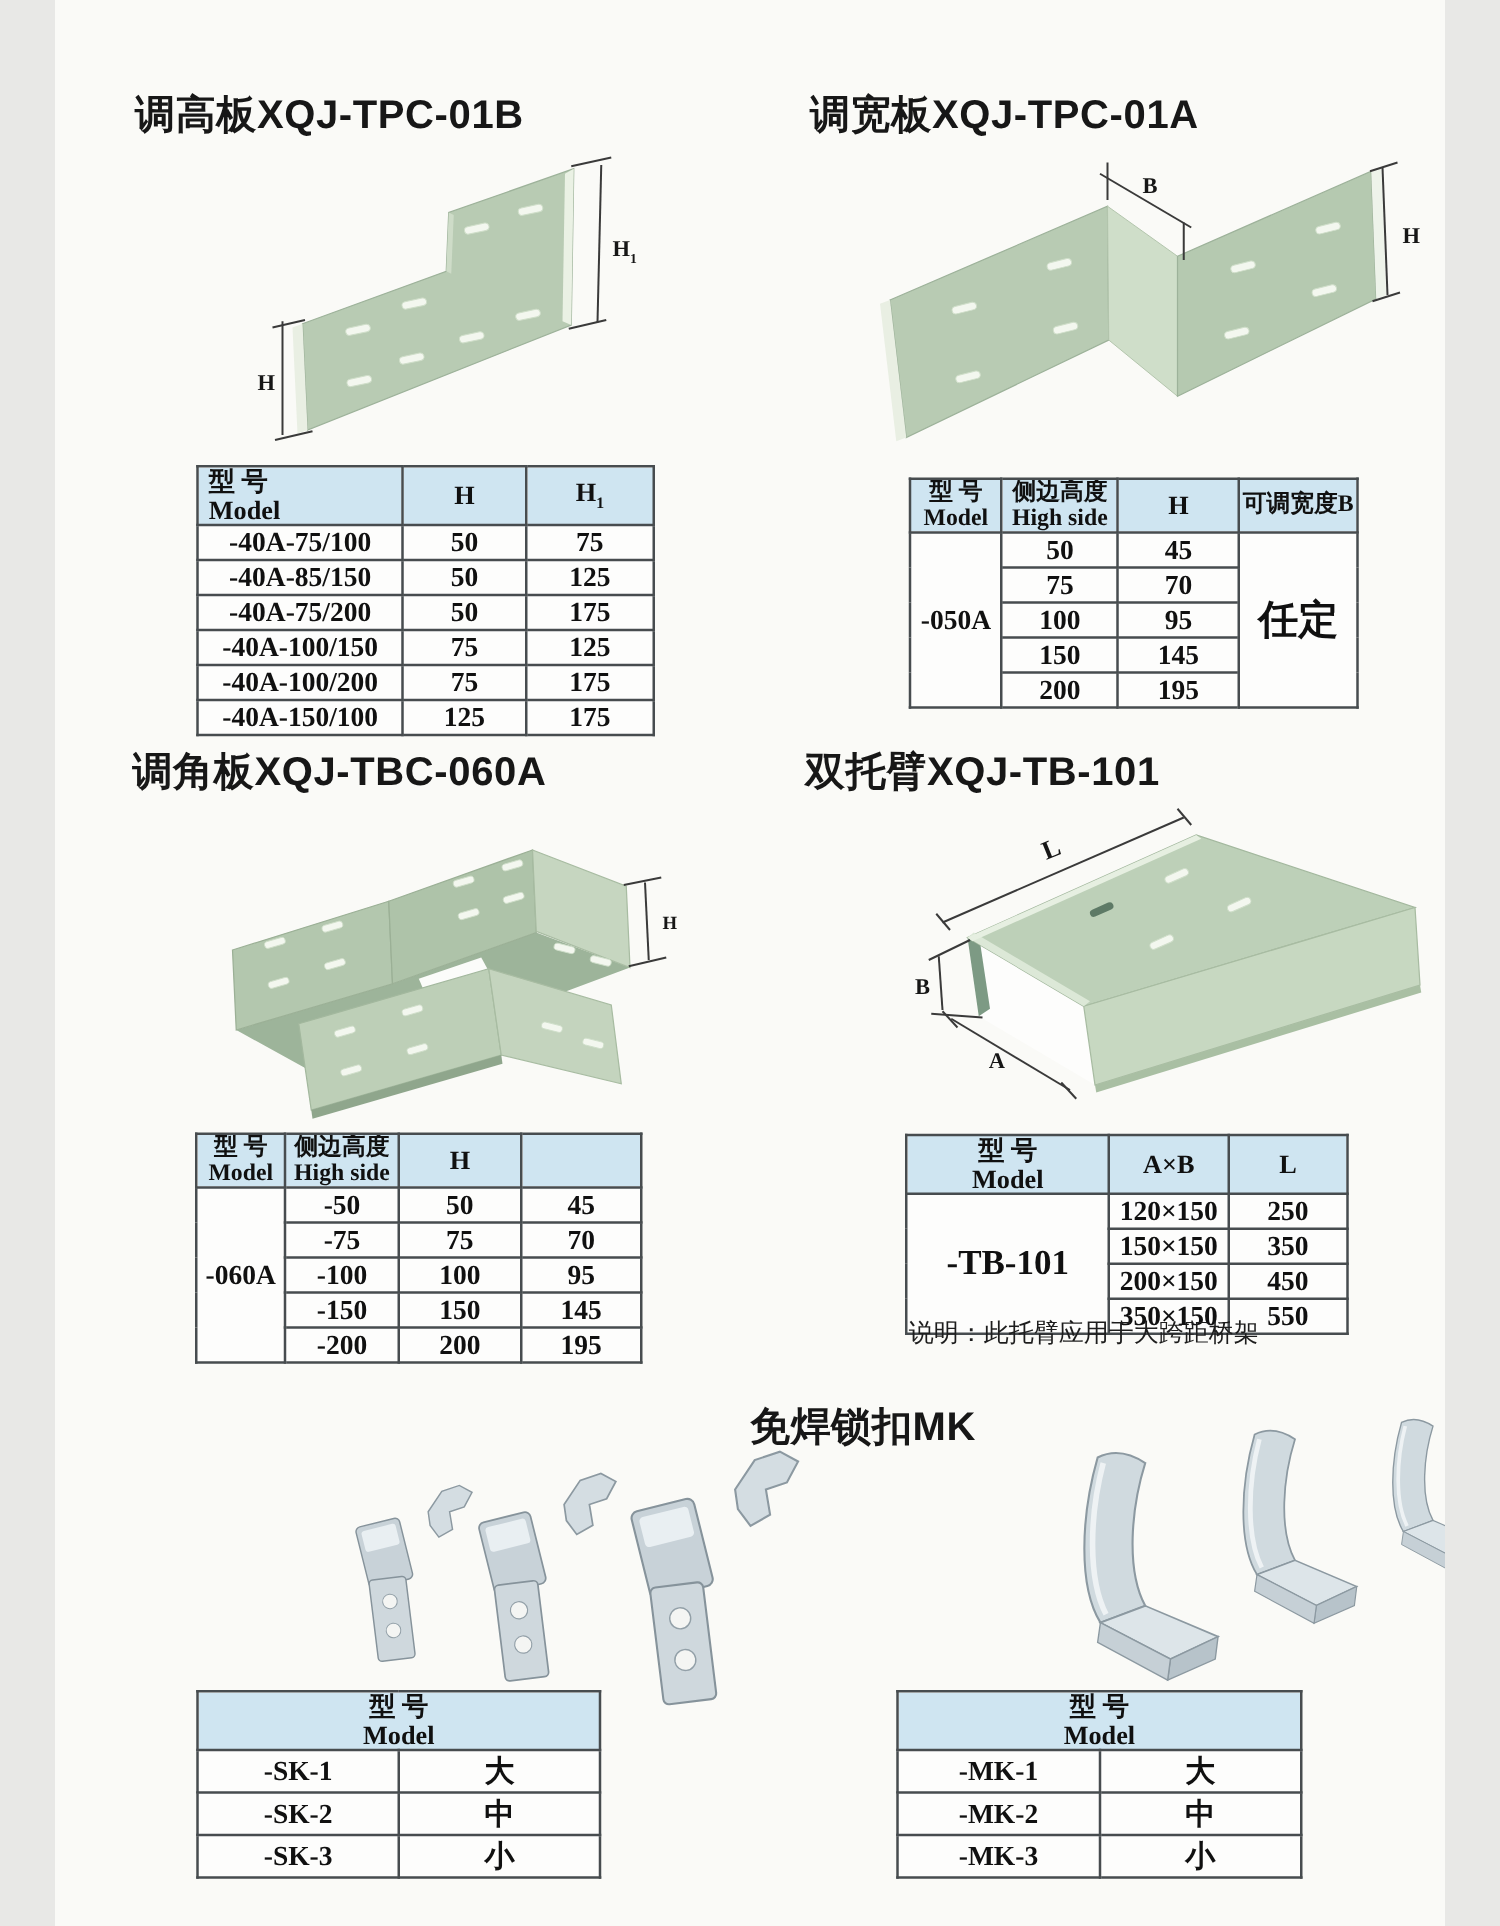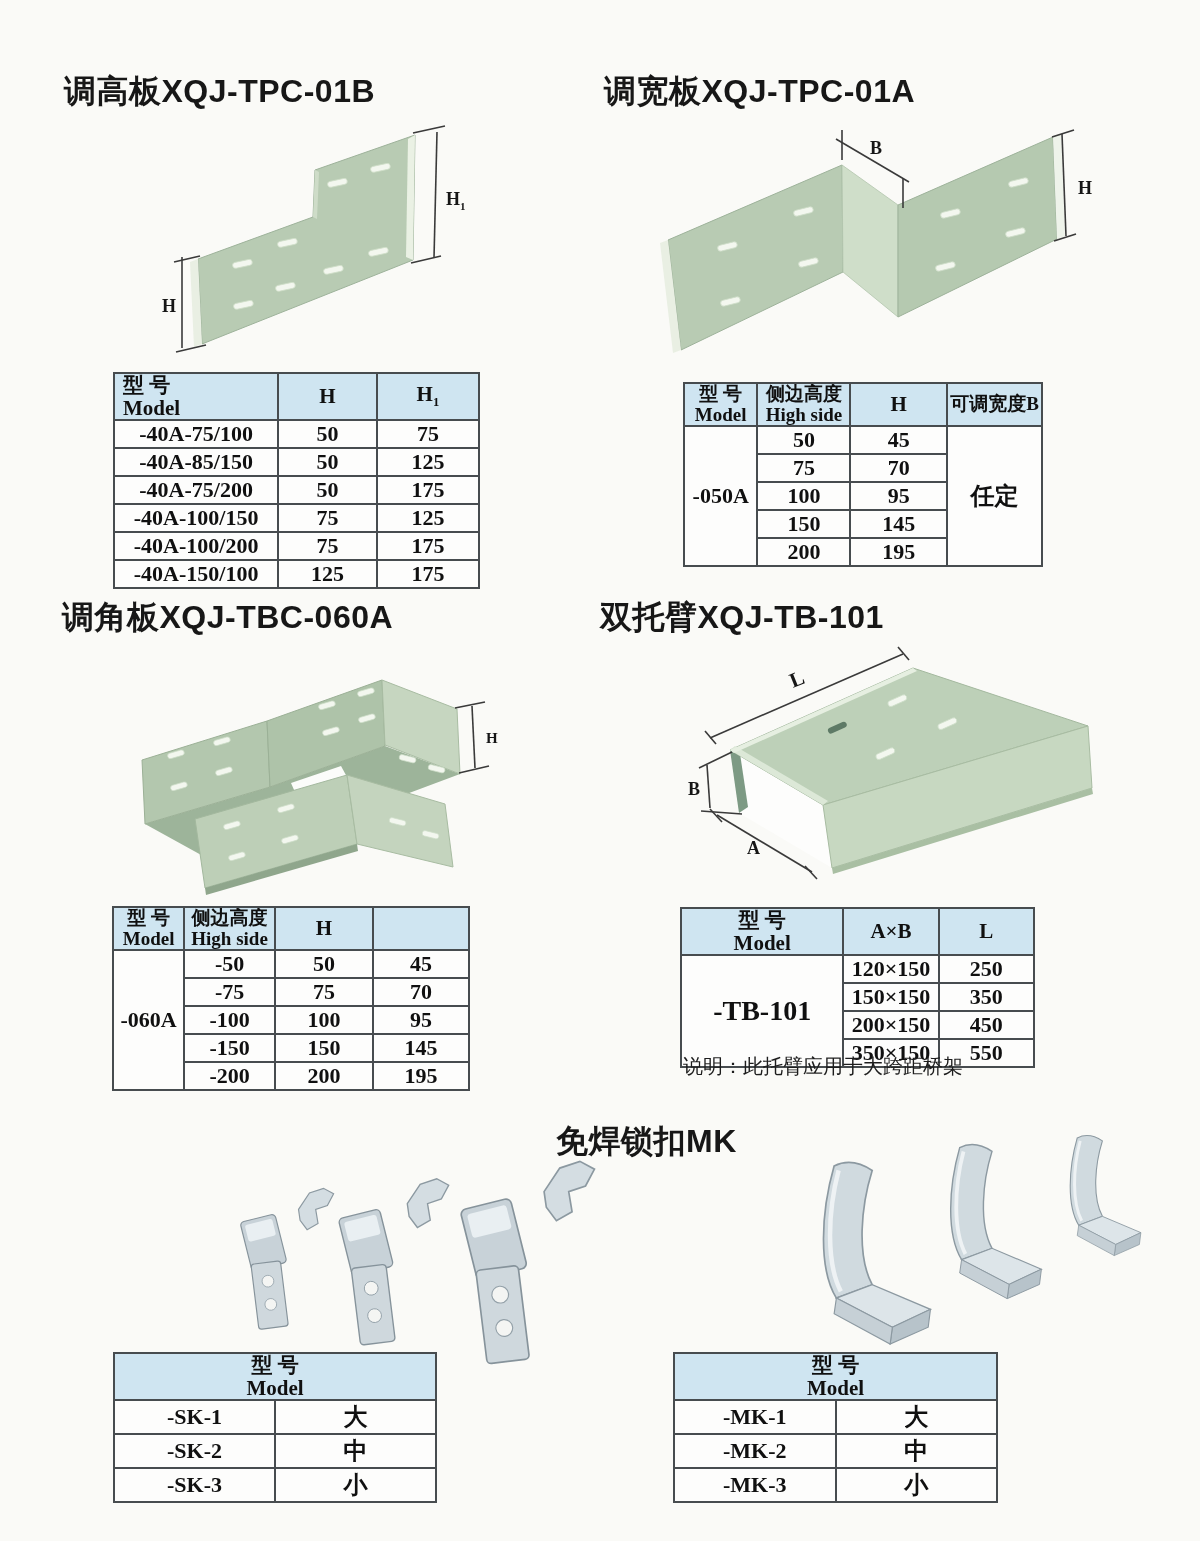--- a/index.html
+++ b/index.html
@@ -1,17 +1,17 @@
 <!DOCTYPE html>
 <html><head>
 <meta charset="utf-8">
 <style>
   html,body { margin:0; padding:0; background:#e8e8e6; }
   .page {
-    position:relative; width:1200px; height:1541px; margin:0 auto;
+    position:relative; width:1112px; height:1541px; margin:0 auto;
     background:#fafaf7; overflow:hidden;
     font-family:"Liberation Serif", serif; color:#141414;
   }
   .title {
     position:absolute; white-space:nowrap;
     font-family:"Liberation Sans", sans-serif; font-weight:700;
     font-size:32px; letter-spacing:0.5px; color:#171717;
   }
   .illus { position:absolute; }
   table.spec {
@@ -156,21 +156,21 @@
         <tr style="height:40px;">
       <th><span>型  号</span><br><span>Model</span></th>
       <th><span>侧边高度</span><br><span>High side</span></th>
       <th class="big">H</th>
       <th>可调宽度B</th>
     </tr>
     <tr style="height:26px;">
       <td rowspan="5">-050A</td>
       <td>50</td>
           <td>45</td>
-      <td rowspan="5" style="font-size:24px;">任定</td>
+      <td rowspan="5" style="font-size:32px;">任定</td>
     </tr>
     <tr style="height:26px;">
           <td>75</td>
           <td>70</td>
         </tr>
     <tr style="height:26px;">
           <td>100</td>
           <td>95</td>
         </tr>
     <tr style="height:26px;">

